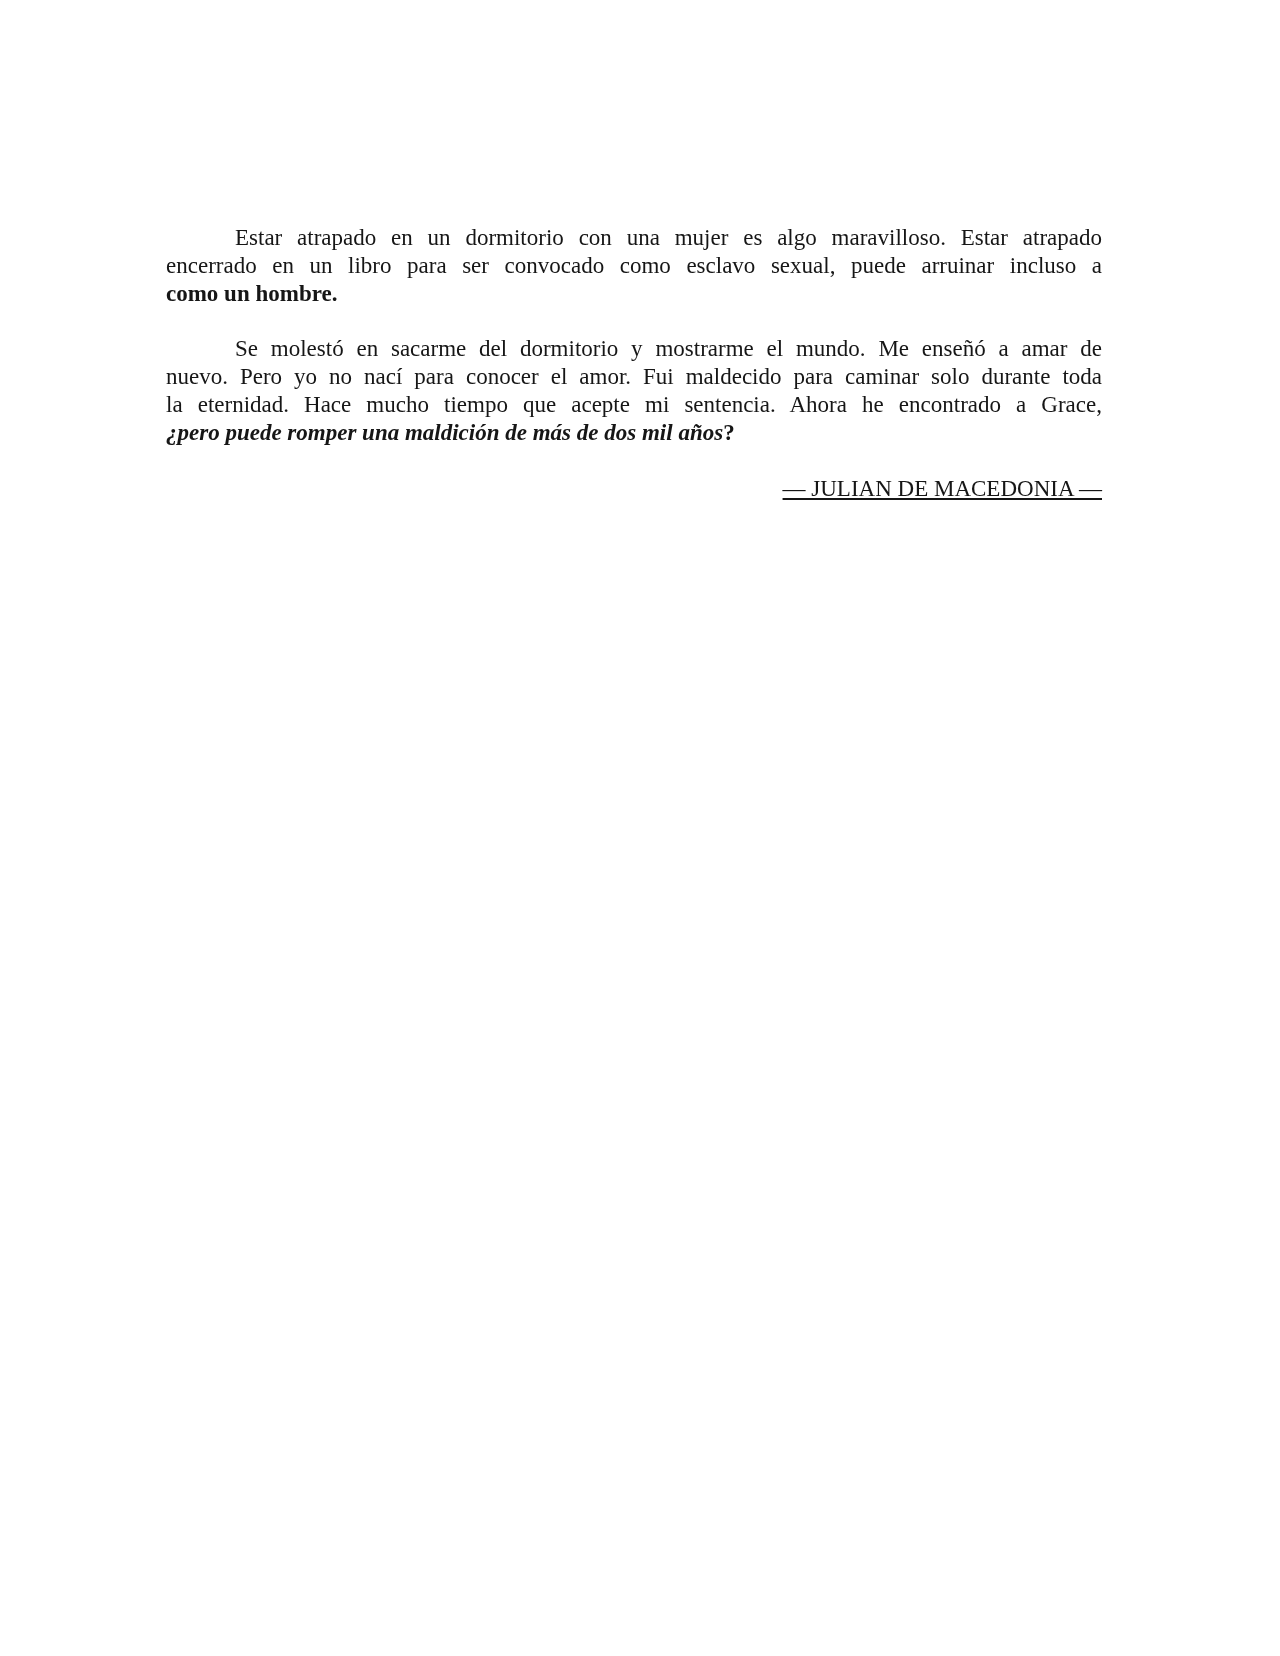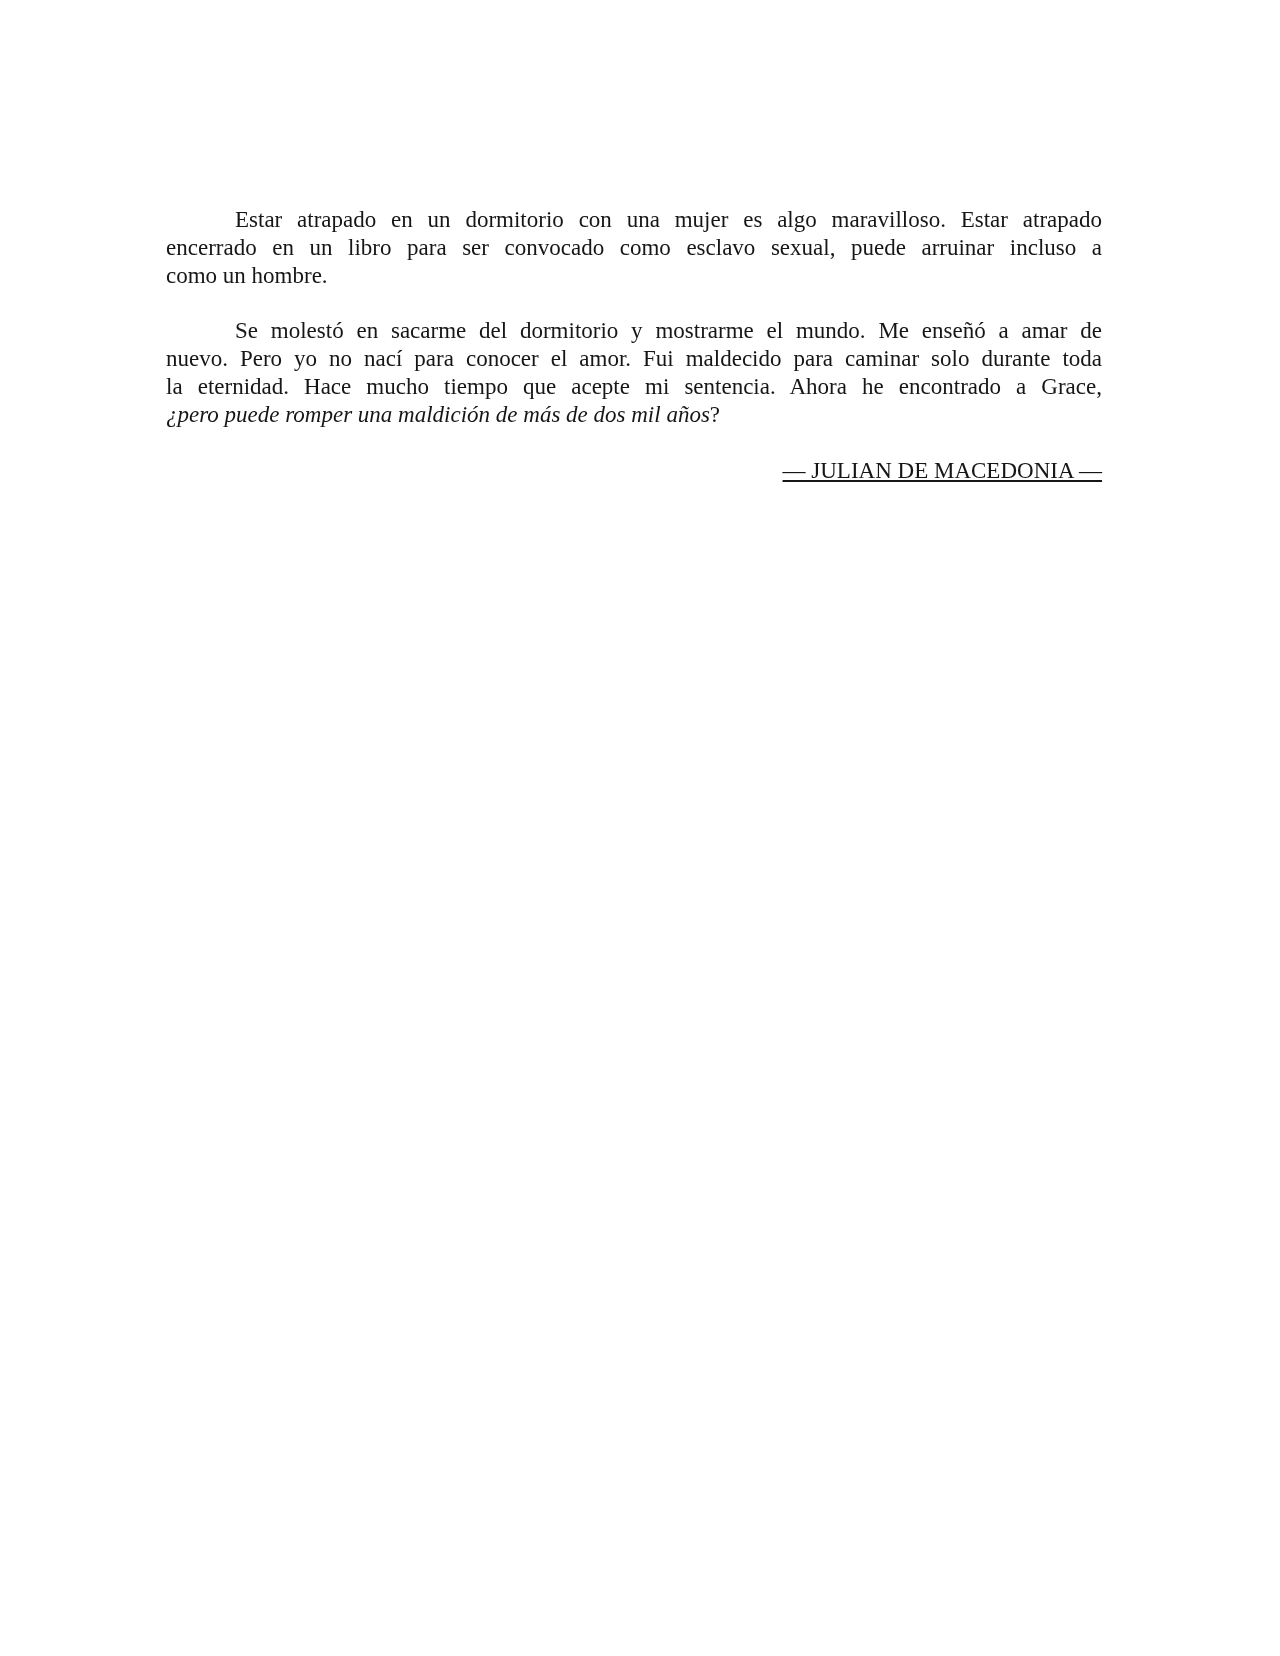--- a/index.html
+++ b/index.html
@@ -12,21 +12,21 @@
     width: 1280px;
     height: 1656px;
     background: #ffffff;
     overflow: hidden;
     font-family: "Liberation Serif", "DejaVu Serif", serif;
     color: #161616;
   }
   .text-block {
     position: absolute;
     left: 166px;
-    top: 206px;
+    top: 224px;
     width: 936px;
     font-size: 23px;
     line-height: 28px;
   }
   .para {
     margin: 0;
   }
   .para-2 {
     margin-top: 27px;
   }
@@ -35,20 +35,21 @@
     text-align: justify;
     text-align-last: justify;
   }
   .jline.indent {
     padding-left: 69px;
   }
   .lastline {
     display: block;
     text-align: left;
     text-align-last: left;
+    font-weight: bold;
   }
   .italic-part {
     font-style: italic;
   }
   .attribution {
     margin-top: 28px;
     text-align: right;
     text-decoration: underline;
   }
 </style>

